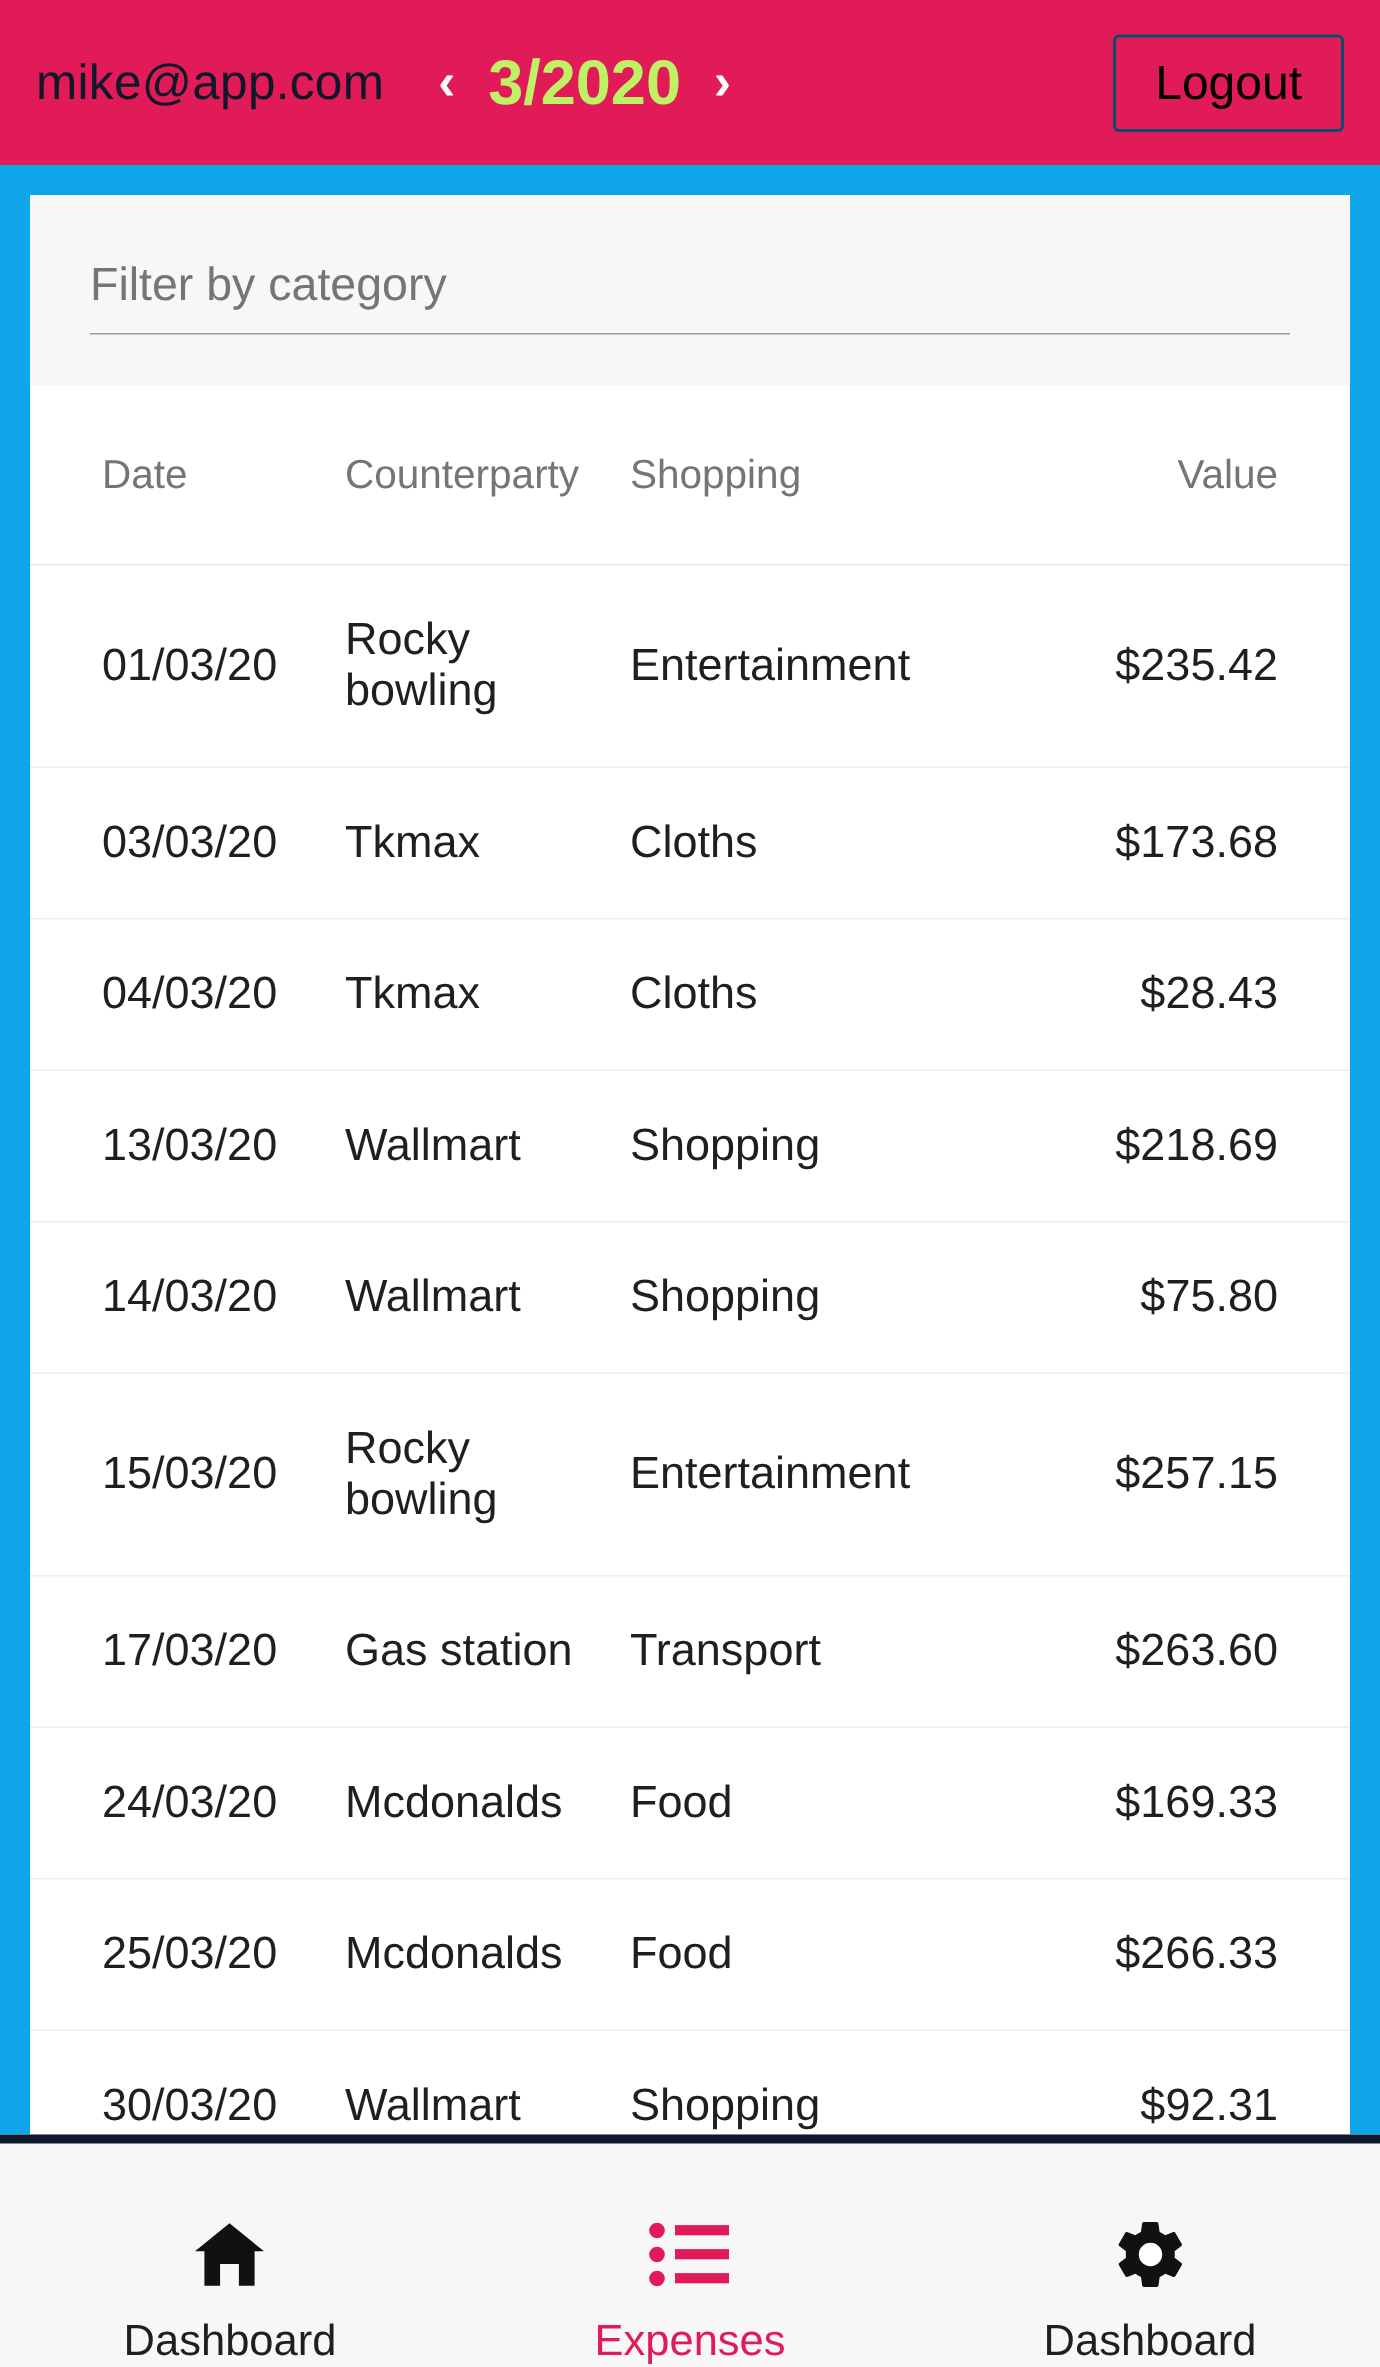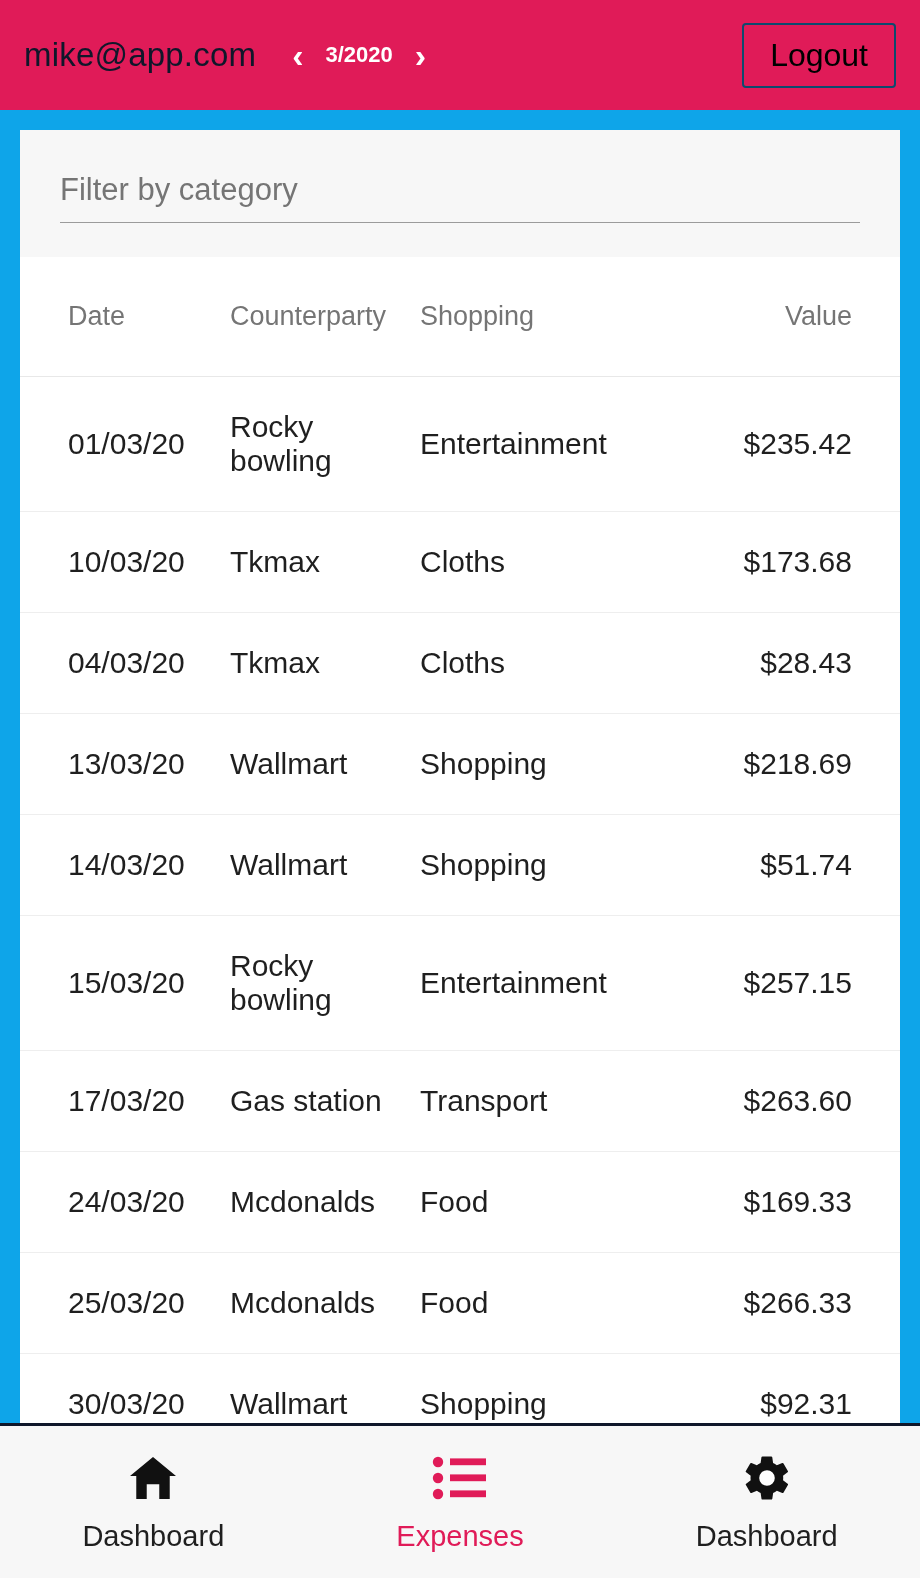--- a/index.html
+++ b/index.html
@@ -43,23 +43,23 @@
   }
   .chev {
     font-size: 34px;
     line-height: 1;
     color: #ffffff;
     font-weight: 600;
     cursor: pointer;
     user-select: none;
   }
   .month-label {
-    font-size: 22px;
+    font-size: 42px;
     font-weight: bold;
-    color: #ffffff;
+    color: #bef264;
     white-space: nowrap;
   }
   .spacer { flex: 1 1 auto; }
   .logout-btn {
     border: 2px solid #0c4a6e;
     border-radius: 4px;
     background: transparent;
     color: #000000;
     font-size: 32px;
     font-family: "Liberation Sans", sans-serif;
@@ -121,23 +121,23 @@
   .col-cat    { width: 270px; }
   .col-value  { width: auto; text-align: right !important; padding-right: 48px !important; }
 
   tr.row:last-child td { border-bottom: none; }
 
   
   .bottom-nav {
     flex: 0 0 155px;
     height: 155px;
     background: #f7f7f7;
-    border-top: 3px solid #0f172a;
-    display: flex;
-    align-items: center;
+    border-top: 6px solid #0f172a;
+    display: flex;
+    align-items: flex-end;
   }
   .nav-item {
     flex: 1 1 0;
     display: flex;
     flex-direction: column;
     align-items: center;
     justify-content: center;
     gap: 16px;
     cursor: pointer;
   }
@@ -181,42 +181,42 @@
           </tr>
         </thead>
         <tbody>
           <tr class="row">
             <td class="col-date">01/03/20</td>
             <td class="col-party">Rocky bowling</td>
             <td class="col-cat">Entertainment</td>
             <td class="col-value">$235.42</td>
           </tr>
           <tr class="row">
-            <td class="col-date">10/03/20</td>
+            <td class="col-date">03/03/20</td>
             <td class="col-party">Tkmax</td>
             <td class="col-cat">Cloths</td>
             <td class="col-value">$173.68</td>
           </tr>
           <tr class="row">
             <td class="col-date">04/03/20</td>
             <td class="col-party">Tkmax</td>
             <td class="col-cat">Cloths</td>
             <td class="col-value">$28.43</td>
           </tr>
           <tr class="row">
             <td class="col-date">13/03/20</td>
             <td class="col-party">Wallmart</td>
             <td class="col-cat">Shopping</td>
             <td class="col-value">$218.69</td>
           </tr>
           <tr class="row">
             <td class="col-date">14/03/20</td>
             <td class="col-party">Wallmart</td>
             <td class="col-cat">Shopping</td>
-            <td class="col-value">$51.74</td>
+            <td class="col-value">$75.80</td>
           </tr>
           <tr class="row">
             <td class="col-date">15/03/20</td>
             <td class="col-party">Rocky bowling</td>
             <td class="col-cat">Entertainment</td>
             <td class="col-value">$257.15</td>
           </tr>
           <tr class="row">
             <td class="col-date">17/03/20</td>
             <td class="col-party">Gas station</td>

